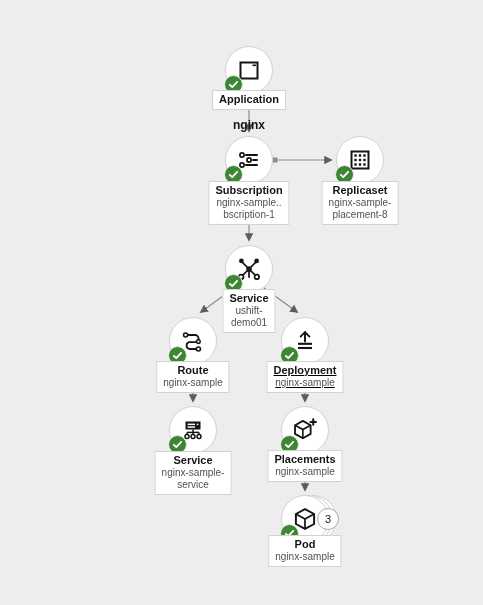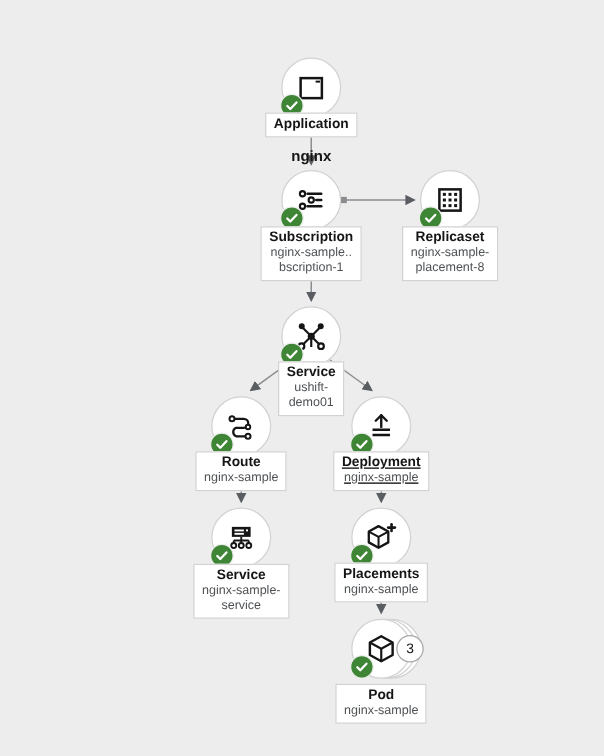--- a/index.html
+++ b/index.html
@@ -389,21 +389,21 @@
       </svg>
     </div>
     <div class="count-badge">
       <span>3</span>
     </div>
     <div class="status-badge">
       <svg width="11" height="11" viewBox="0 0 12 12">
         <path d="M2 6.3 L4.6 8.9 L10 3.2" fill="none" stroke="#ffffff" stroke-width="2" stroke-linecap="round" stroke-linejoin="round"></path>
       </svg>
     </div>
-    <div class="node-label" style="left:0px; top:28px;">
+    <div class="node-label" style="left:0px; top:16px;">
       <span class="kind">Pod</span>
       <span class="name">
         <span class="name-line">nginx-sample</span>
       </span>
     </div>
   </div>
 
 </div>
 
 </body></html>

